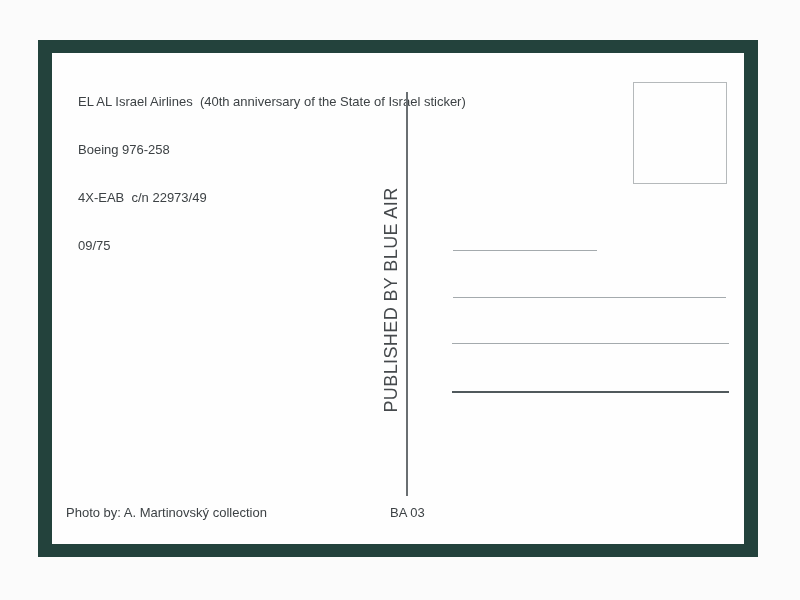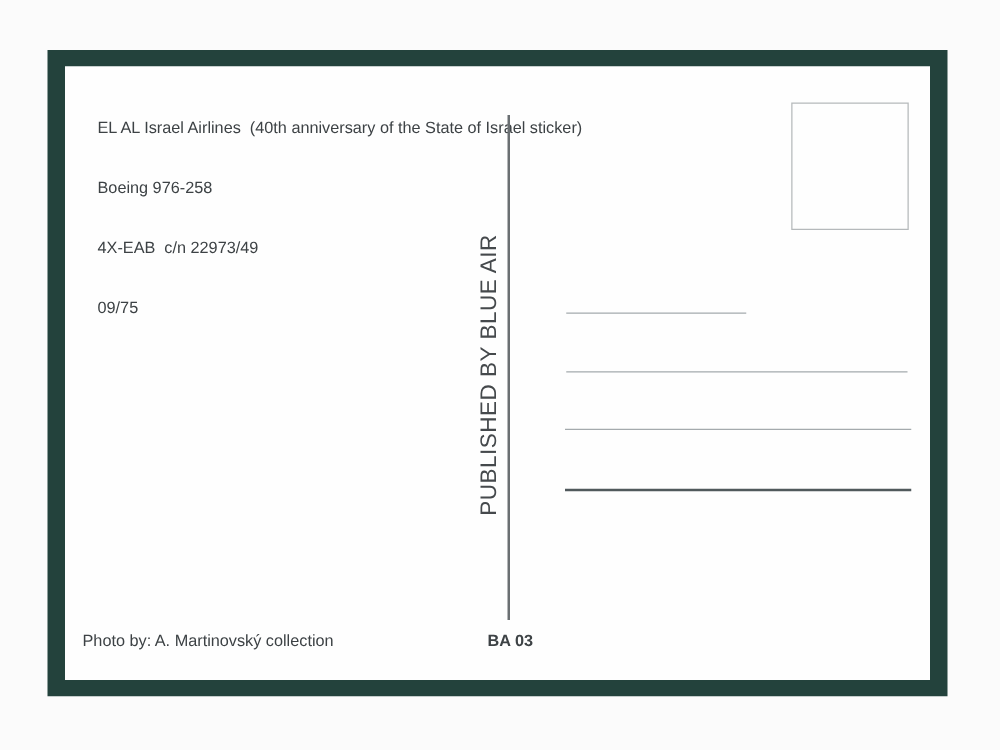--- a/index.html
+++ b/index.html
@@ -60,21 +60,21 @@
   .addr-1 { left: 401px; top: 197px; width: 144px; height: 1px; }
   .addr-2 { left: 401px; top: 244px; width: 273px; height: 1px; }
   .addr-3 { left: 400px; top: 290px; width: 277px; height: 1px; }
   .addr-4 { left: 400px; top: 338px; width: 277px; height: 2px; background: var(--address-line-bottom); }
   .credit {
     position: absolute; left: 14px; top: 452px;
     font-size: 13px; color: var(--text);
   }
   .catalog {
     position: absolute; left: 338px; top: 452px;
-    font-size: 13px; color: var(--text); font-weight: bold;
+    font-size: 13px; color: var(--text);
   }
 </style>
 </head>
 <body>
 
 <div class="scan">
   <div class="frame">
     <div class="card">
 
       <div class="caption">

